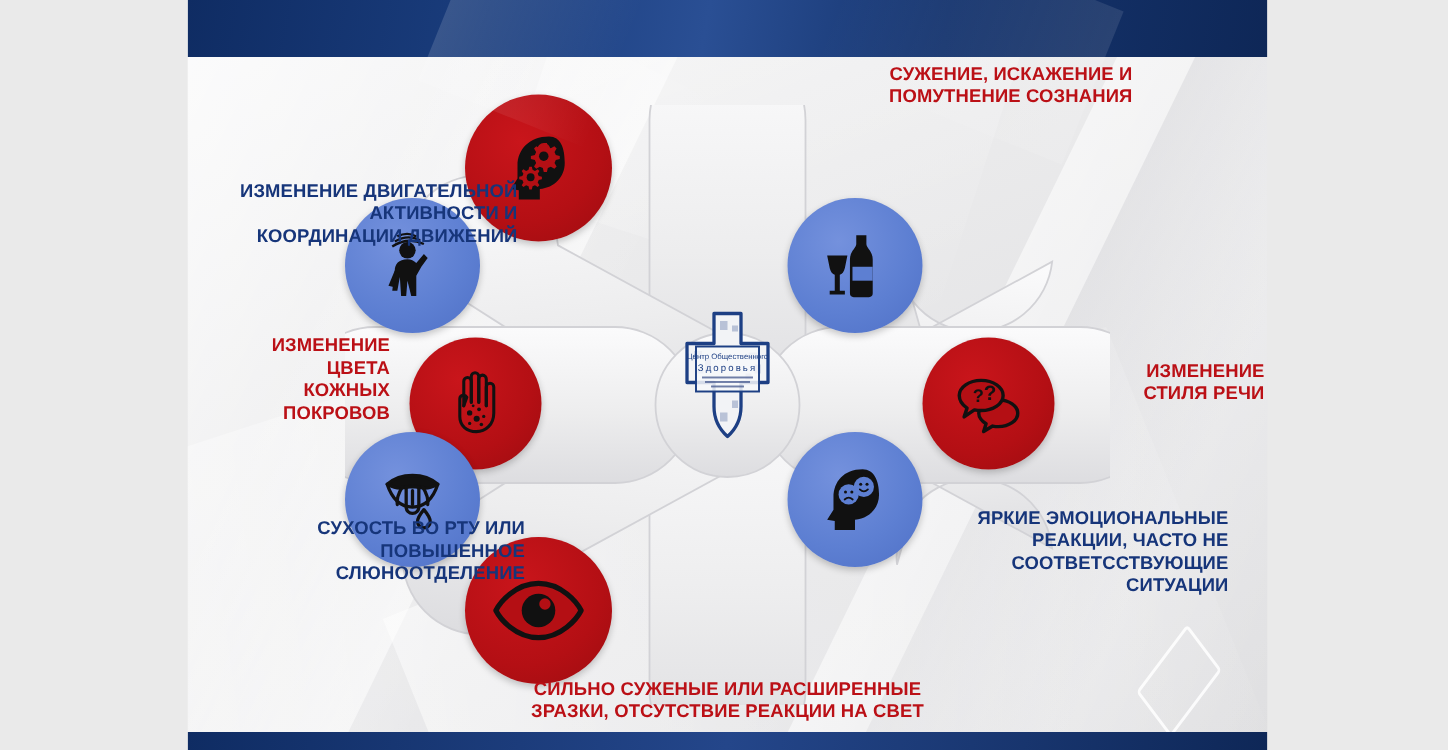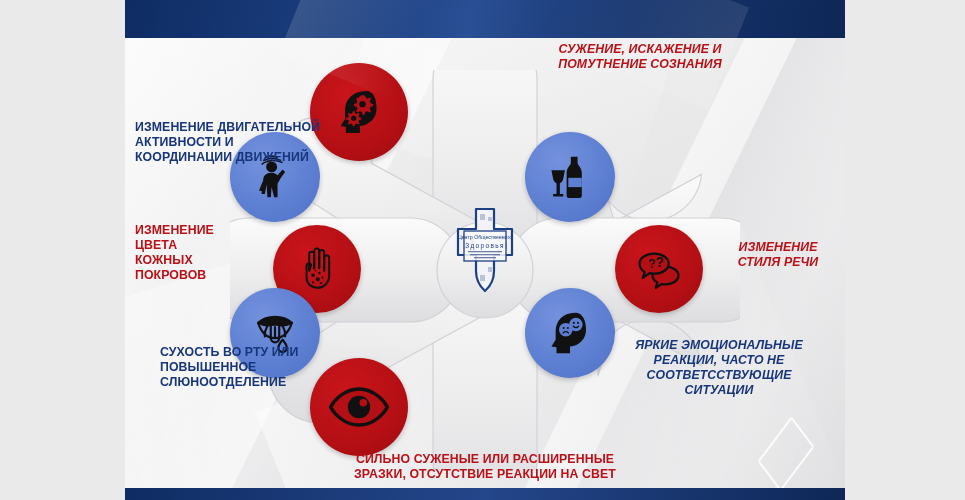--- a/index.html
+++ b/index.html
@@ -70,22 +70,22 @@
   .bubble.blue .inner{background:radial-gradient(circle at 38% 32%,#7491dd 0%,#5d7fd2 58%,#4f70c6 100%);}
   .bubble svg{display:block;}
 
   
   .label{
     position:absolute;z-index:7;font-weight:bold;line-height:1.22;
     font-size:12.3px;letter-spacing:.1px;white-space:pre-line;
   }
   .label.blue{color:#16357a;}
   .label.red{color:#bb1016;}
-  .label.ralign{text-align:left;}
-  .label.lalign{text-align:center;font-style:italic;}
+  .label.ralign{text-align:right;}
+  .label.lalign{text-align:right;}
   .label.calign{text-align:center;}
 
   
   .footer{
     position:absolute;left:0;bottom:0;width:720px;height:12px;
     background:linear-gradient(100deg,#0f2c63 0%,#24468a 50%,#0e2757 100%);
     z-index:6;
   }
 </style>
 </head>

